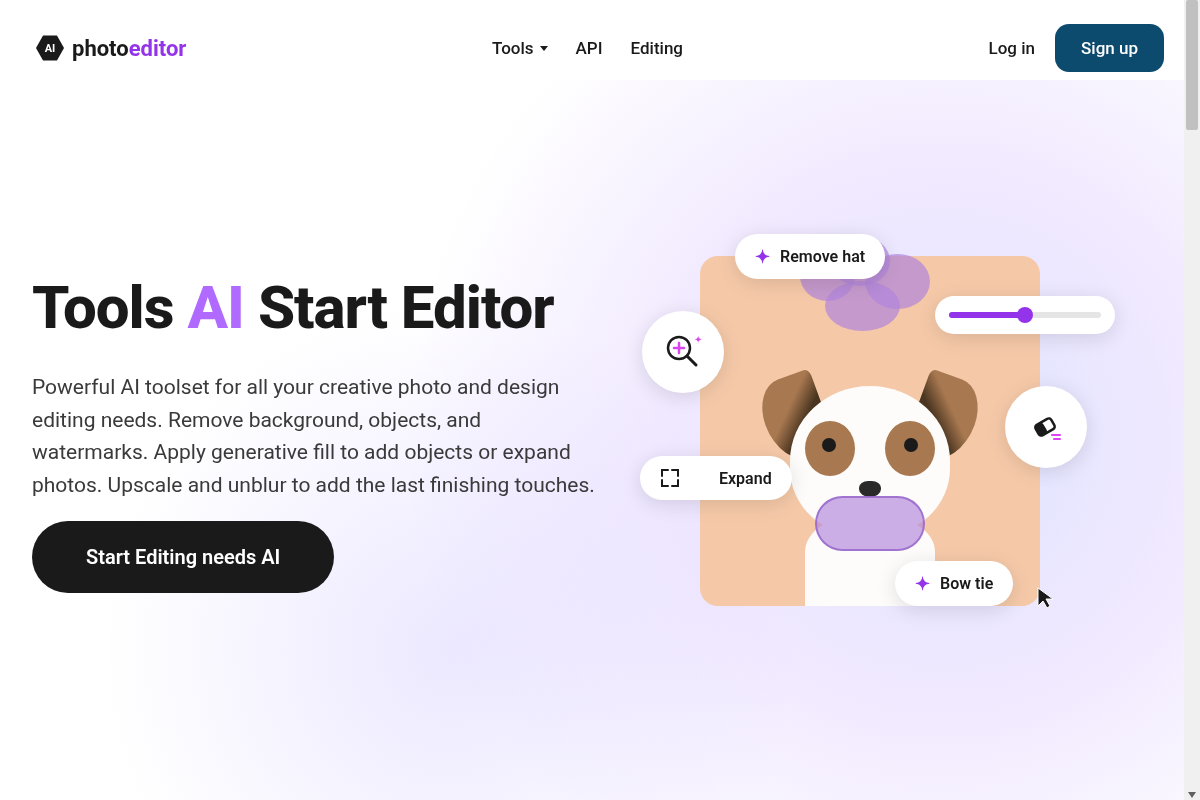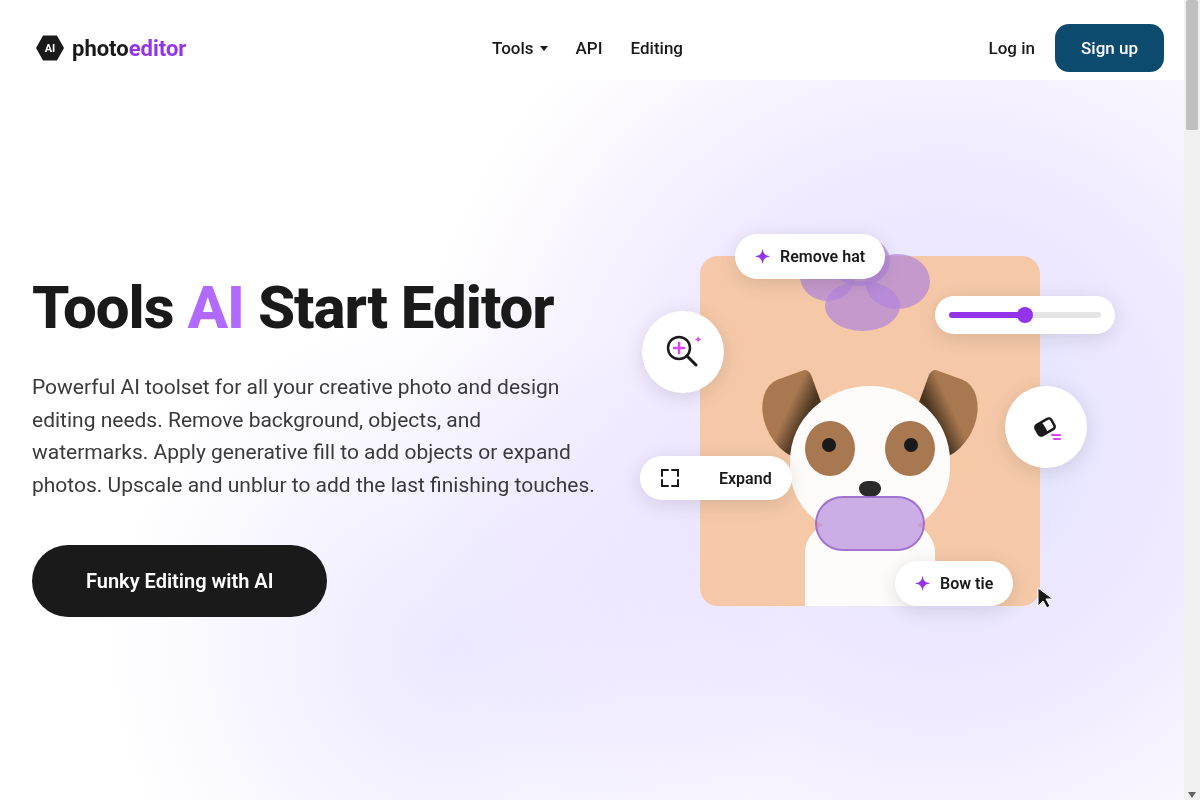--- a/index.html
+++ b/index.html
@@ -125,21 +125,21 @@
       line-height: 1.05;
       color: #1a1a1a;
       margin-bottom: 32px;
       letter-spacing: -1px;
     }
     .hero-title .accent { color: #b06aff; }
     .hero-desc {
       font-size: 21px;
       line-height: 1.55;
       color: #3a3a3a;
-      margin-bottom: 44px;
+      margin-bottom: 20px;
       max-width: 570px;
     }
     .btn-cta {
       background: #1a1a1a;
       color: white;
       padding: 24px 54px;
       border-radius: 44px;
       font-size: 20px;
       font-weight: 600;
       cursor: pointer;
@@ -449,21 +449,21 @@
   </div>
 </nav>
 
 <div class="hero">
   <div class="hero-left">
     <h1 class="hero-title">
       <span>Tools </span><span class="accent">AI </span><span>Start Editor</span>
     </h1>
     <p class="hero-desc">Powerful AI toolset for all your creative photo and design editing needs. Remove background, objects, and watermarks. Apply generative fill to add objects or expand photos. Upscale and unblur to add the last finishing touches.</p>
     <div class="btn-cta">
-      <span>Funky Editing with AI</span>
+      <span>Start Editing needs AI</span>
     </div>
   </div>
 
   <div class="hero-right">
     <div class="photo-card">
       <div class="dog">
         <div class="dog-ear-l"></div>
         <div class="dog-ear-r"></div>
         <div class="dog-head"></div>
         <div class="dog-patch-l"></div>

